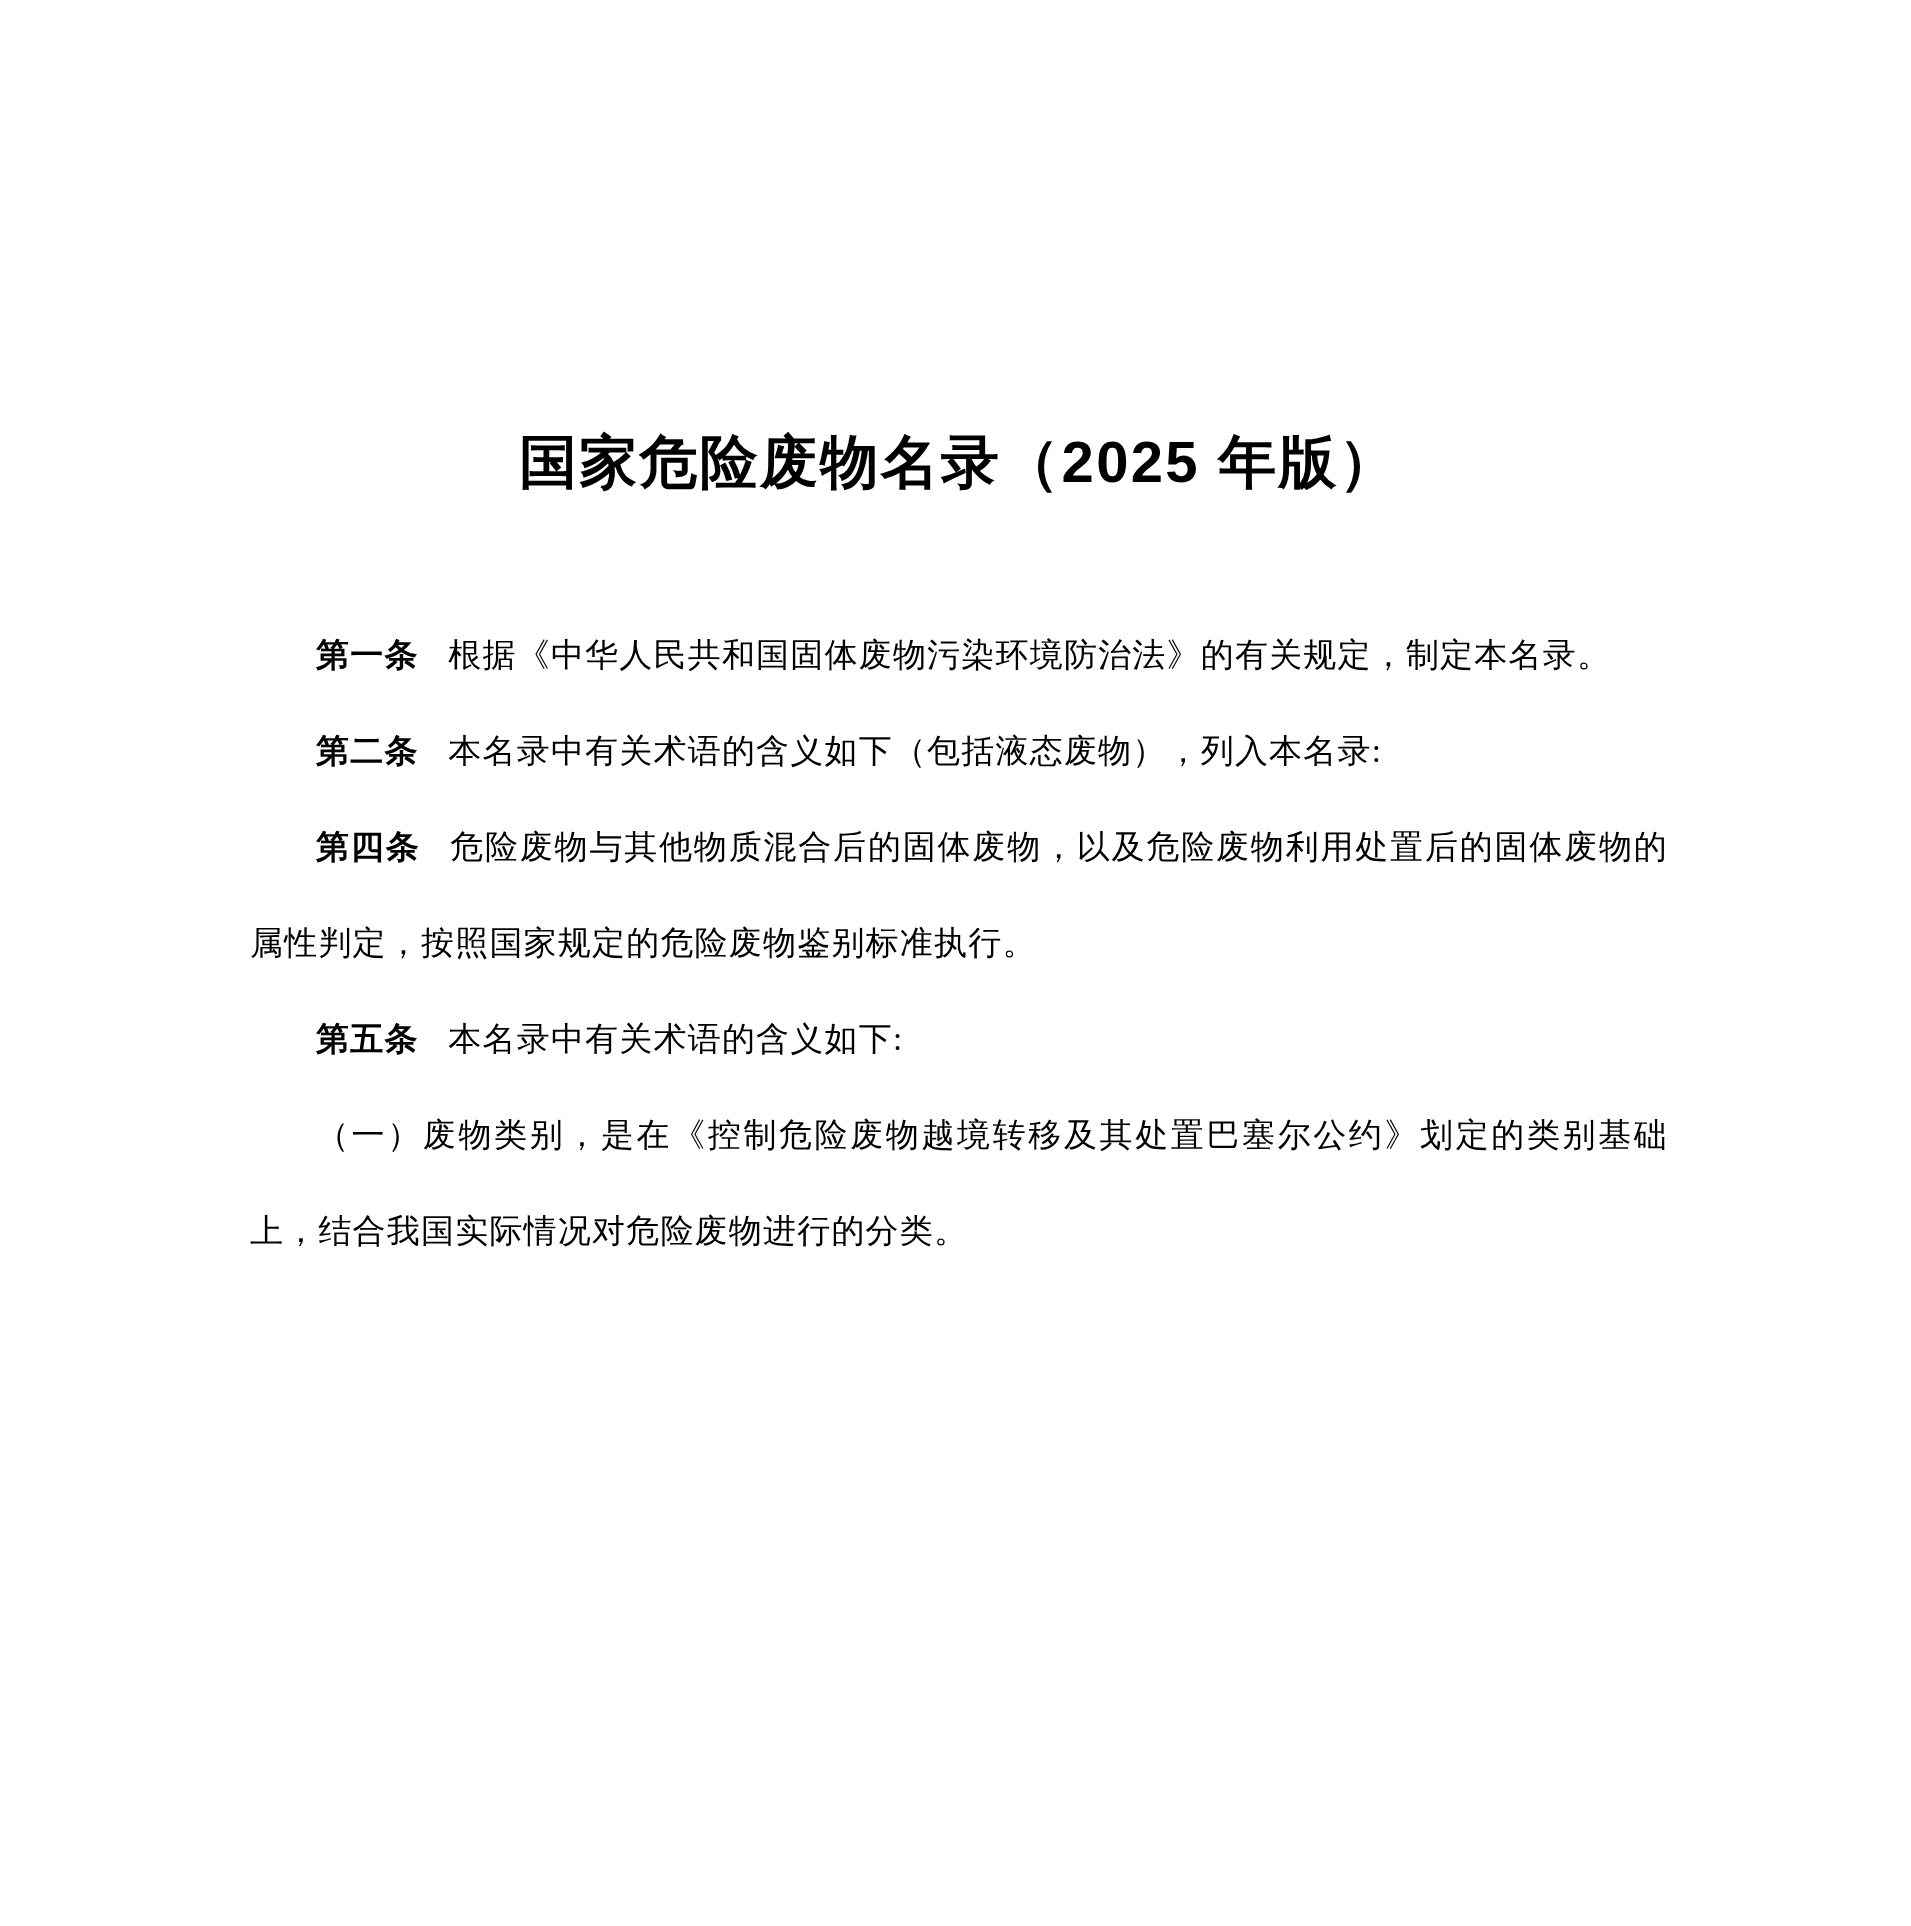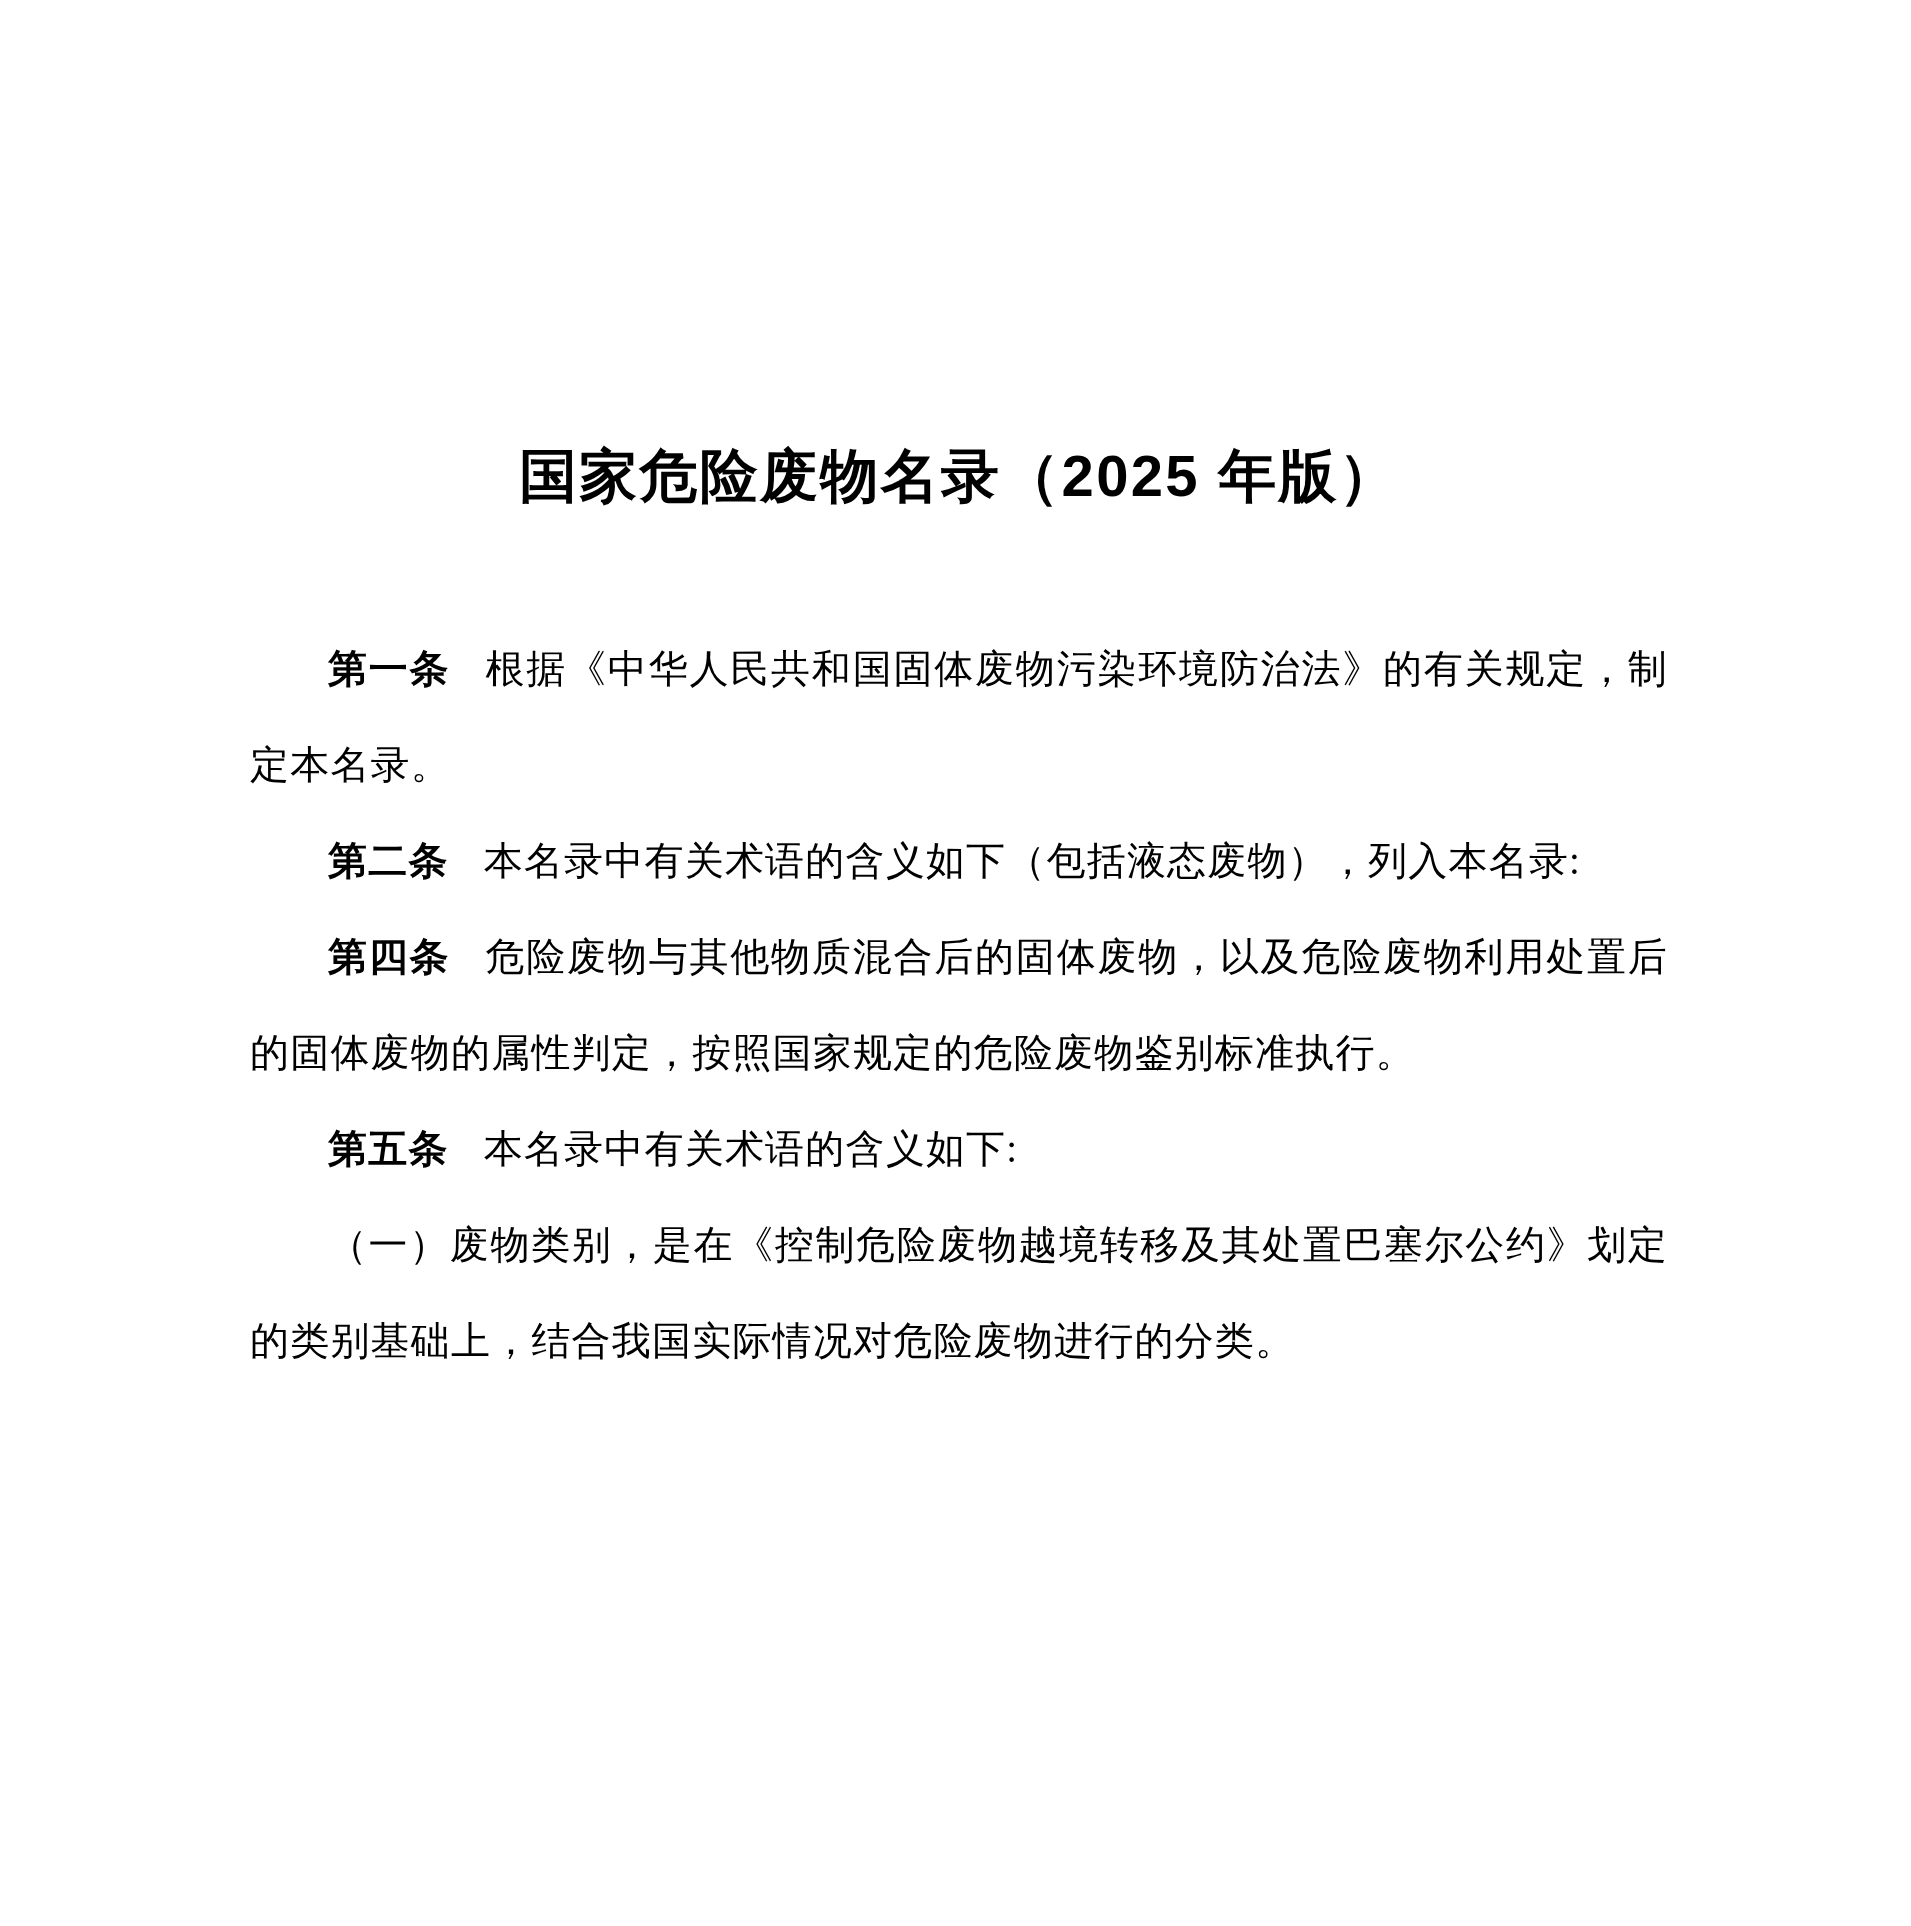--- a/index.html
+++ b/index.html
@@ -18,35 +18,35 @@
   .page {
     position: absolute;
     top: 0; left: 0;
     width: 1911px;
     height: 2703px;
     box-sizing: border-box;
     padding: 424px 243px 0 250px;
     background: #ffffff;
   }
   h1.doc-title {
-    margin: 14px;
+    margin: 0;
     text-align: center;
     font-family: "Liberation Sans", sans-serif;
     font-weight: bold;
     font-size: 58px;
     line-height: 1.3;
     letter-spacing: 2.3px;
     color: #000000;
   }
   .content {
     margin-top: 108px;
   }
   p.para {
     margin: 0;
-    font-size: 39px;
+    font-size: 33px;
     line-height: 96px;
     text-indent: 2em;
     text-align: justify;
     letter-spacing: 1.2px;
     color: #000000;
     font-family: "Liberation Serif", serif;
   }
   p.para .label {
     font-family: "Liberation Sans", sans-serif;
     font-weight: bold;

